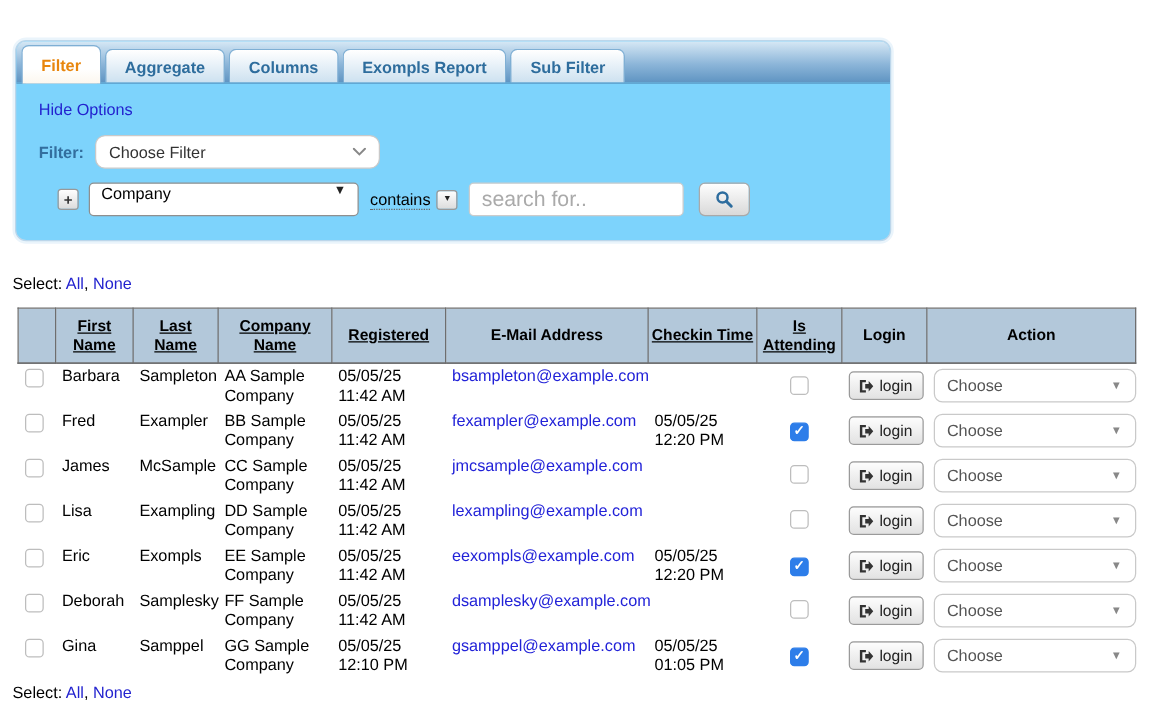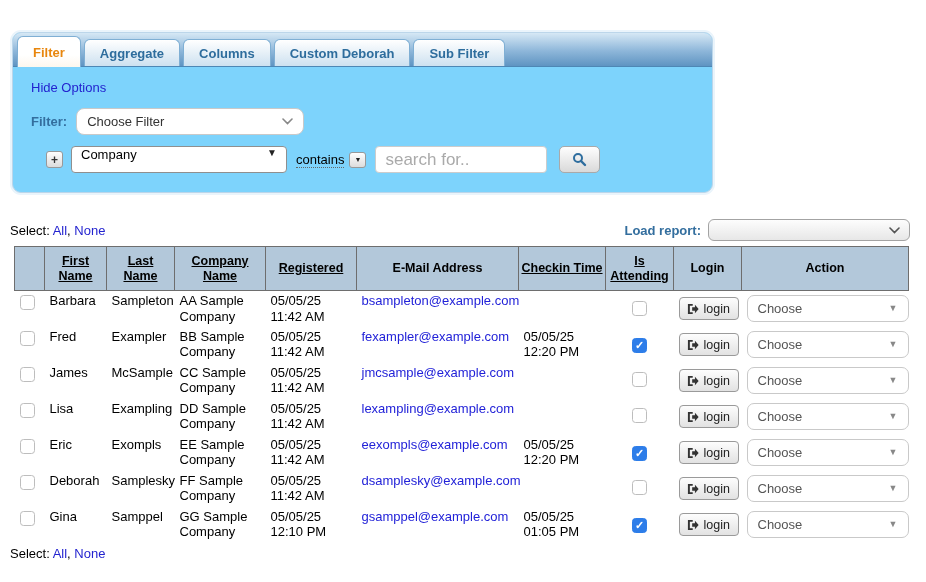--- a/index.html
+++ b/index.html
@@ -131,21 +131,21 @@
 </head>
 <body>
 
 <div class="attendee-count">Number of Attendees: 7 (out of 7 total)</div>
 
 <div class="filter-panel">
   <div class="tab-strip">
       <div class="tab active">Filter</div>
       <div class="tab">Aggregate</div>
       <div class="tab">Columns</div>
-      <div class="tab">Custom Deborah</div>
+      <div class="tab">Exompls Report</div>
       <div class="tab">Sub Filter</div>
     </div>
   <div class="panel-body">
     <a class="link">Hide Options</a>
 
     <div class="filter-row">
       <span class="filter-label">Filter:</span>
       <div class="mac-select">
         <span>Choose Filter</span>
         <svg width="11" height="7" viewBox="0 0 11 7">
@@ -173,29 +173,20 @@
       </div>
     </div>
   </div>
 </div>
 
 <div class="select-row">
   <div>
     <span>Select:</span>
     <a class="link">All</a><span>,</span>
     <a class="link">None</a>
-  </div>
-  <div class="load-report">
-    <span class="load-label">Load report:</span>
-    <div class="load-select">
-      <span></span>
-      <svg width="11" height="7" viewBox="0 0 11 7">
-          <polyline points="1,1 5.5,5.5 10,1" fill="none" stroke="#555" stroke-width="1.6" stroke-linecap="round"></polyline>
-        </svg>
-    </div>
   </div>
 </div>
 
 <table class="attendee-table">
   <colgroup>
     <col style="width:30px">
       <col style="width:62px">
       <col style="width:68px">
     <col style="width:91px">
       <col style="width:91px">

